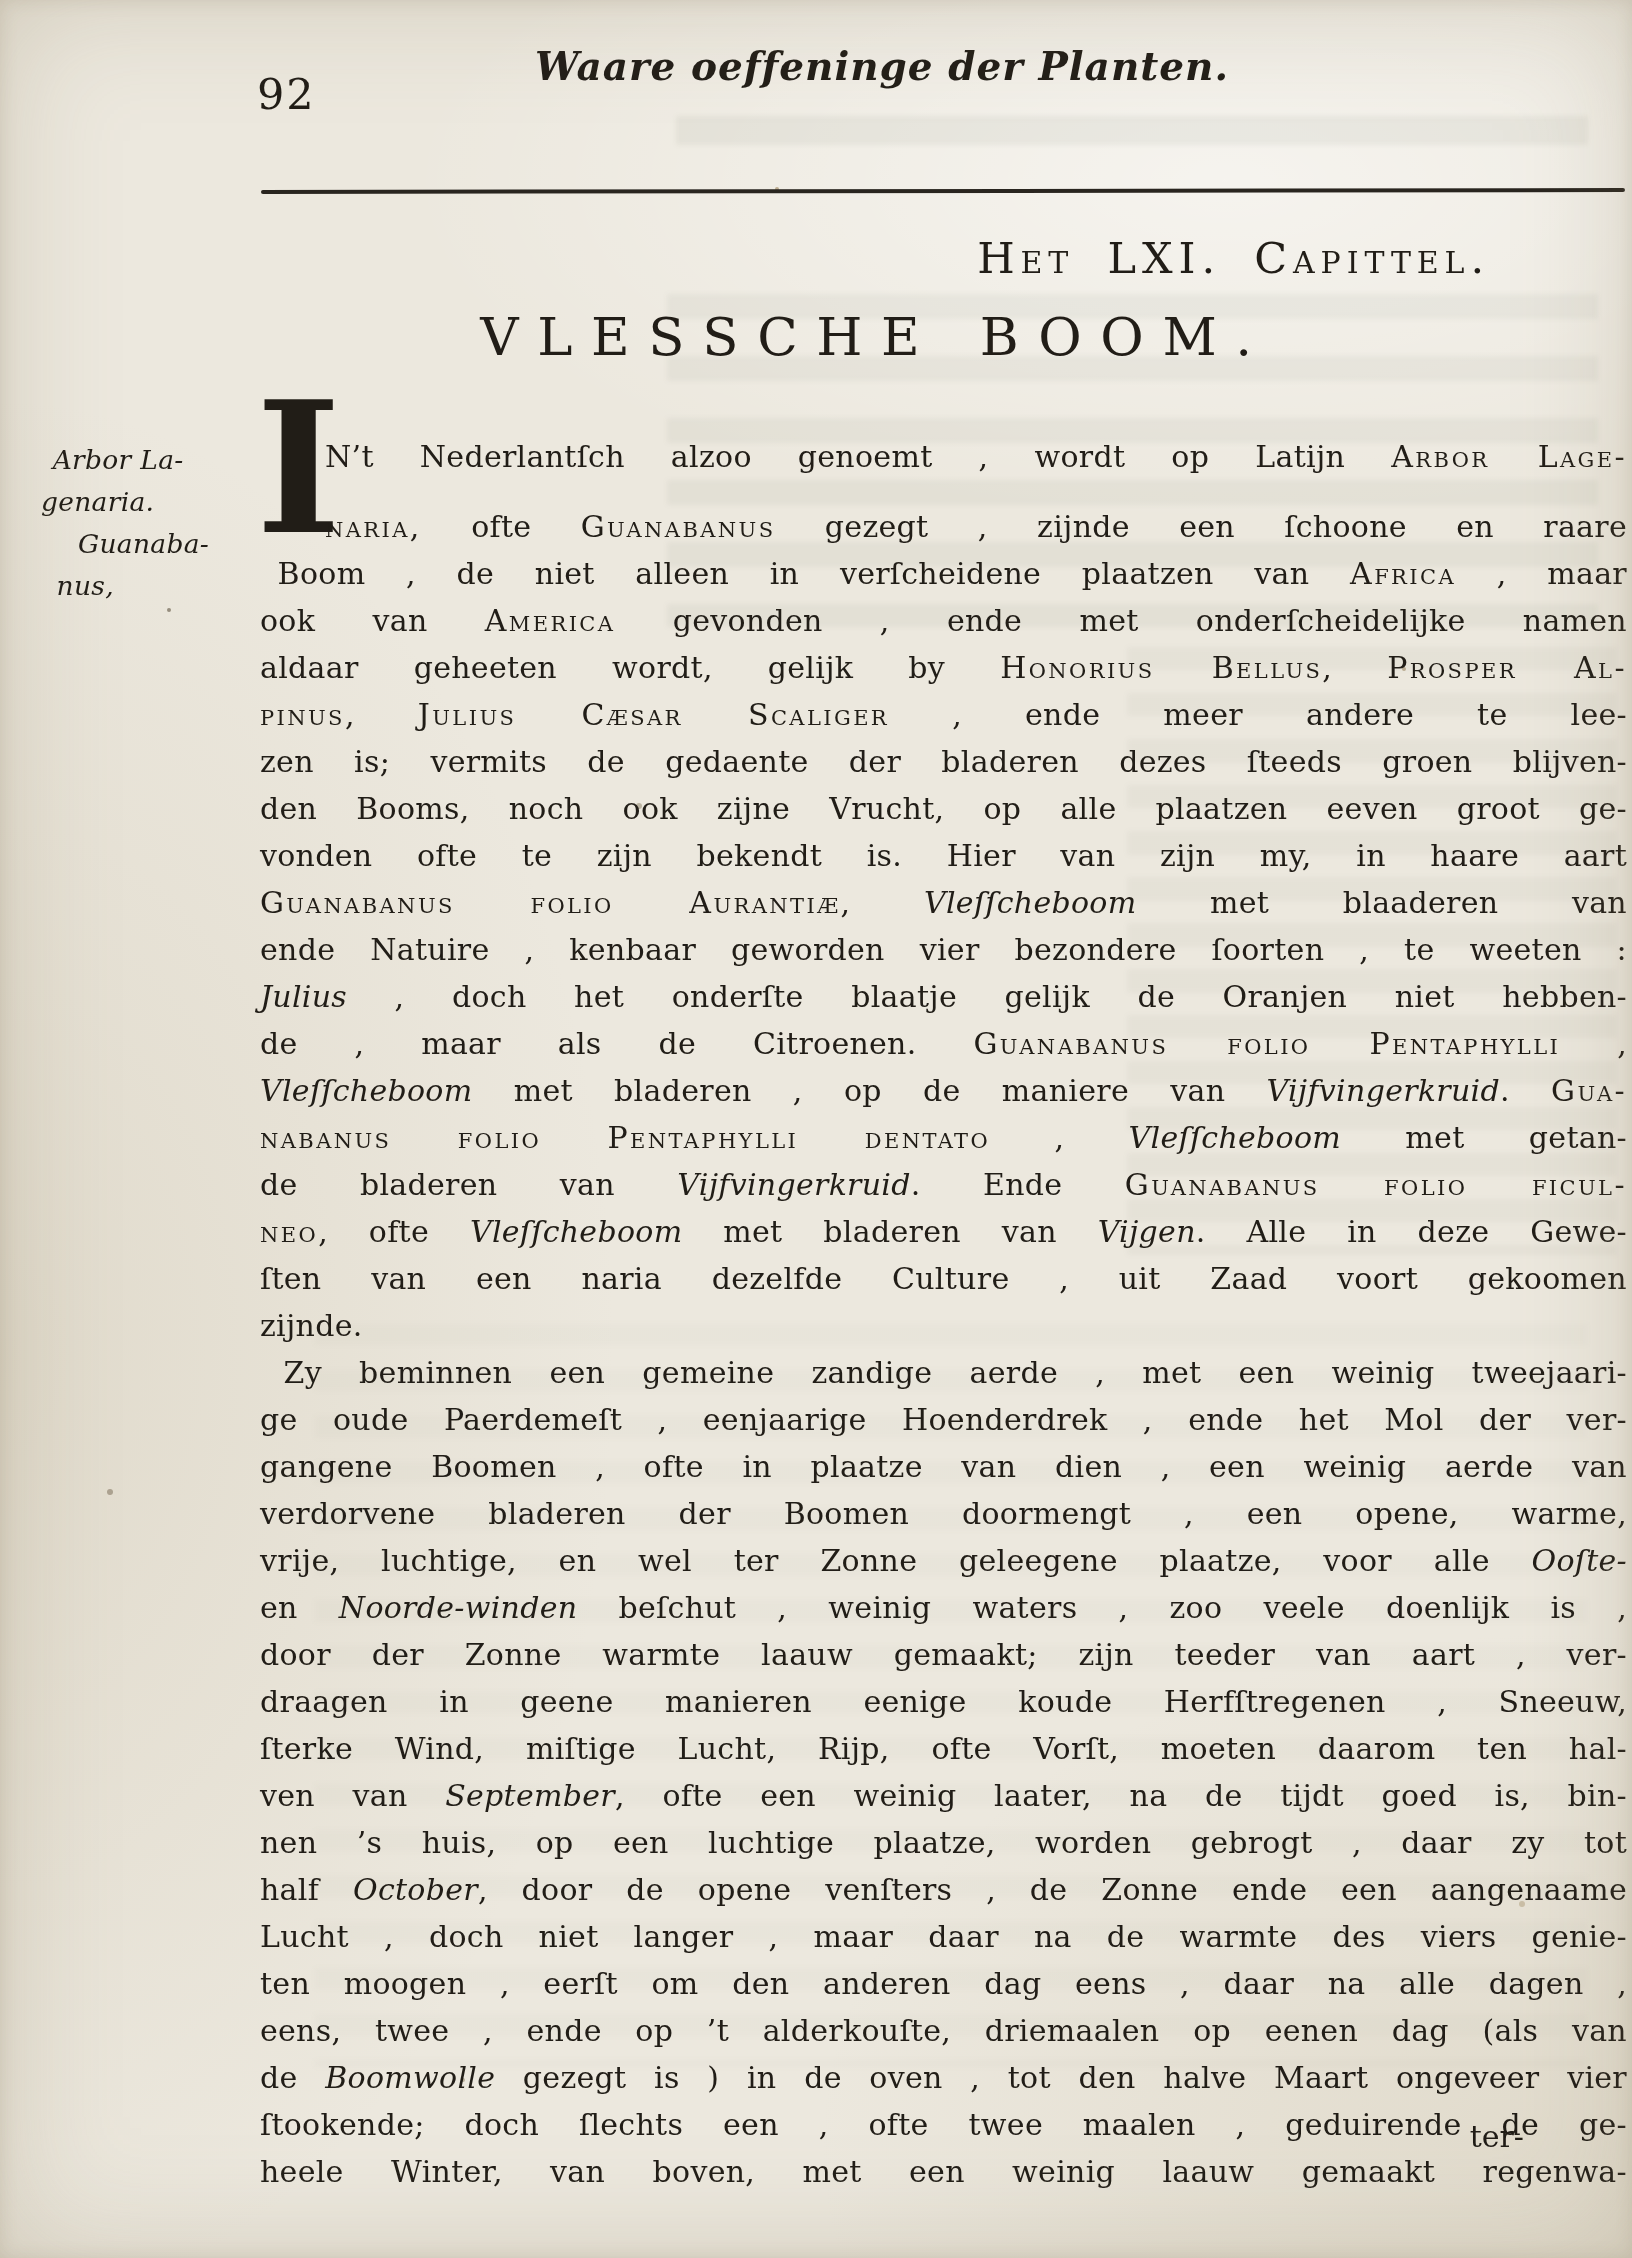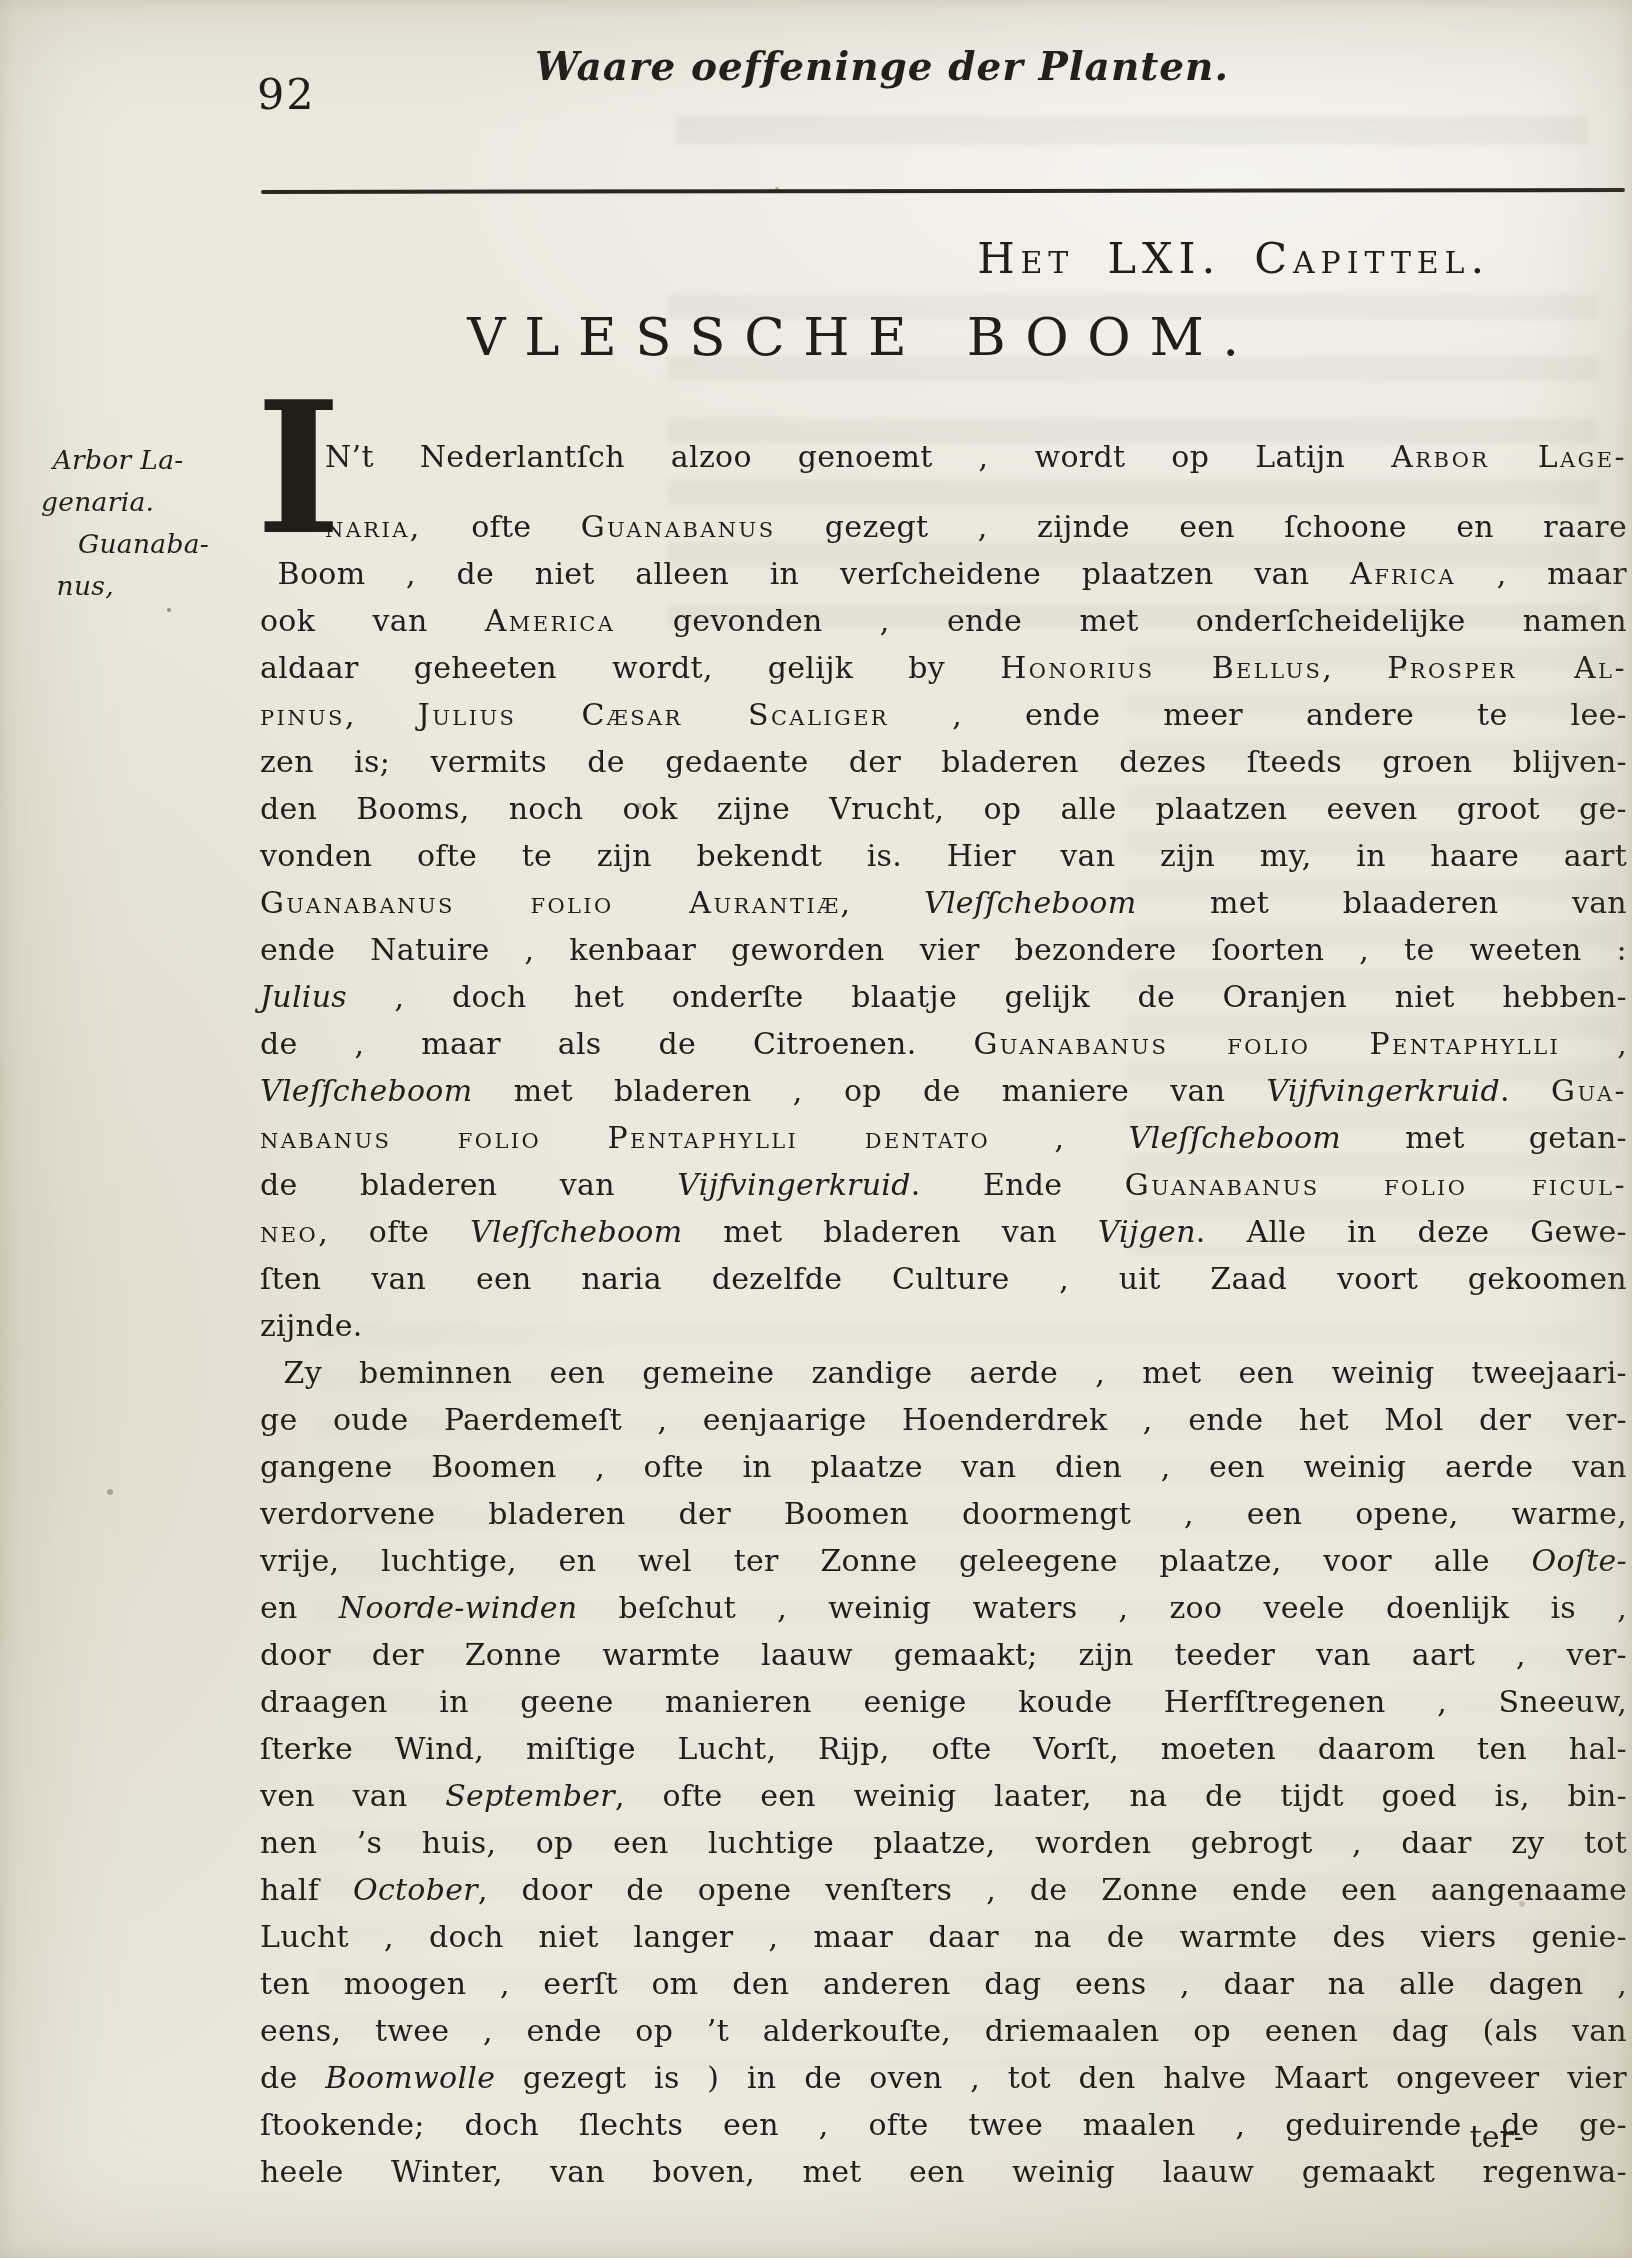--- a/index.html
+++ b/index.html
@@ -36,21 +36,21 @@
                  294px 1470px 0 0 rgba(110,90,55,.4), 1353px 1294px 0 1px rgba(150,125,80,.35);}
   
   .pageno{position:absolute;left:257px;top:69px;font-size:43px;letter-spacing:2px;}
   .running-header{position:absolute;left:294px;top:43px;width:1176px;text-align:center;
       font-style:italic;font-weight:bold;font-size:39px;letter-spacing:1px;}
   .rule{position:absolute;left:261px;top:189px;width:1364px;height:3.9px;background:#29251f;
       border-radius:2px;transform:rotate(-0.08deg);}
   
   .chap-head{position:absolute;left:235px;top:233px;width:1255px;text-align:right;
       font-variant:small-caps;font-size:43px;letter-spacing:5.9px;word-spacing:13.7px;}
-  .chap-title{position:absolute;left:235px;top:306px;width:1255px;text-align:center;
+  .chap-title{position:absolute;left:248px;top:306px;width:1255px;text-align:center;
       font-size:53px;letter-spacing:18.6px;word-spacing:5.9px;}
   
   .margin-note{position:absolute;left:39px;width:214px;font-style:italic;font-size:26.5px;
       line-height:42px;letter-spacing:0.3px;}
   .mn1{top:439px;}
   .mn2{top:839px;line-height:44px;}
   .mn1 .mn-line:nth-child(1){padding-left:13.7px;}
   .mn1 .mn-line:nth-child(2){padding-left:2px;}
   .mn1 .mn-line:nth-child(3){padding-left:39px;}
   .mn1 .mn-line:nth-child(4){padding-left:17.6px;}

